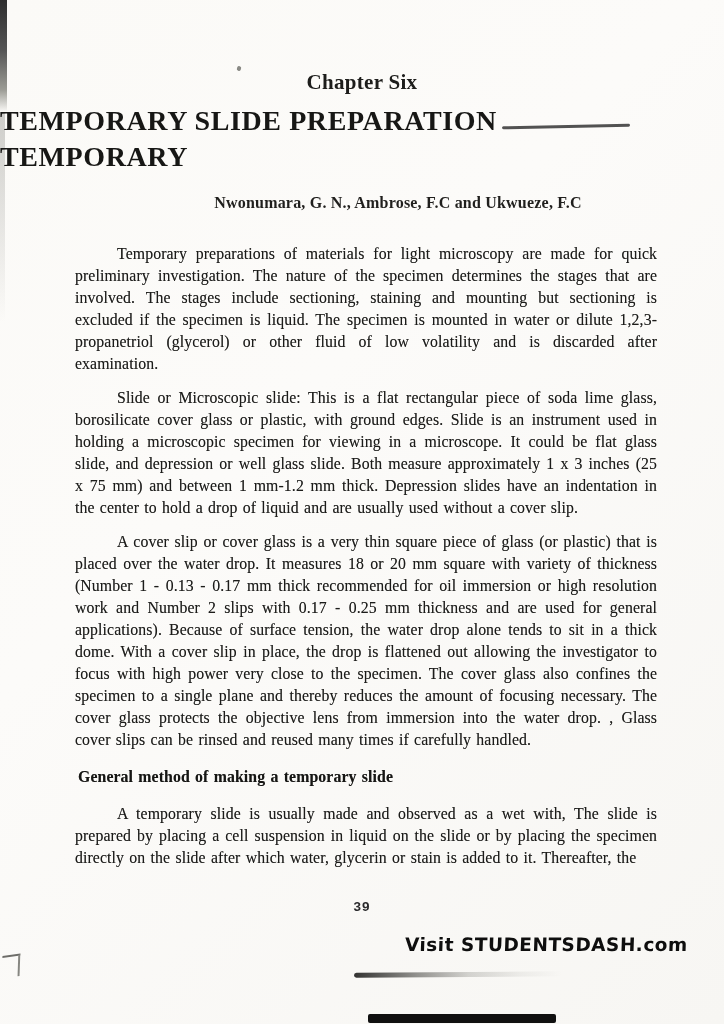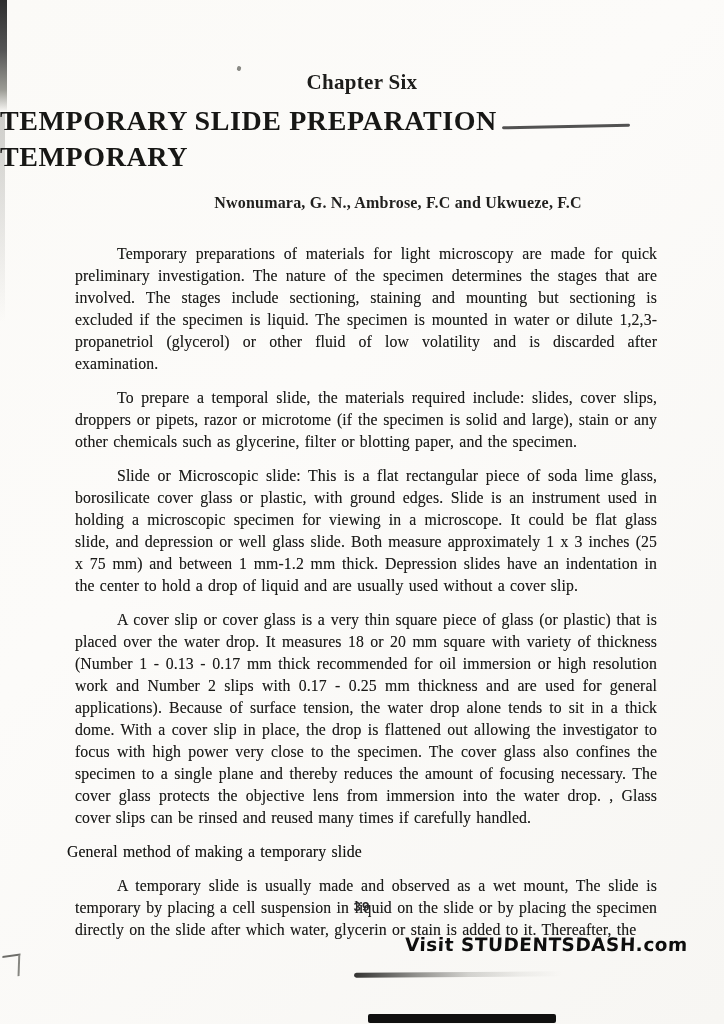--- a/index.html
+++ b/index.html
@@ -63,21 +63,21 @@
     padding-left:36px;
   }
   .body-text{
     position:absolute;left:63px;top:231px;width:606px;
     font-size:15.8px;line-height:22px;color:#1c1c1a;
     text-align:justify;letter-spacing:.1px;word-spacing:1.2px;
     text-shadow:0 0 .3px rgba(20,20,20,.45);
   }
   .body-text p{margin:12px;text-indent:42px;}
   .section-heading{
-    margin:4px;font-size:15.8px;line-height:22px;font-weight:normal;color:#161614;
+    margin:15px;font-size:15.8px;line-height:22px;font-weight:bold;color:#161614;
     text-indent:0;
   }
   .page-number{
     position:absolute;left:0;top:899px;width:724px;text-align:center;
     font-family:"Liberation Sans", sans-serif;
     font-size:13.5px;font-weight:bold;color:#29292b;letter-spacing:1px;
   }
   .promo{
     position:absolute;right:36px;top:934px;
     font-family:"DejaVu Sans", sans-serif;
@@ -101,25 +101,24 @@
 
   <h3 class="chapter">Chapter Six</h3>
 
   <h1 class="title"><span>TEMPORARY SLIDE PREPARATION</span><br><span>TEMPORARY</span></h1>
   <div class="title-strike"></div>
 
   <div class="authors">Nwonumara, G. N., Ambrose, F.C and Ukwueze, F.C</div>
 
   <div class="body-text">
     <p>Temporary preparations of materials for light microscopy are made for quick preliminary investigation. The nature of the specimen determines the stages that are involved. The stages include sectioning, staining and mounting but sectioning is excluded if the specimen is liquid. The specimen is mounted in water or dilute 1,2,3-propanetriol (glycerol) or other fluid of low volatility and is discarded after examination.</p>
-    <p>To prepare a temporal slide, the materials required include: slides, cover slips, droppers or pipets, razor or microtome (if the specimen is solid and large), stain or any other chemicals such as glycerine, filter or blotting paper, and the specimen.</p>
     <p>Slide or Microscopic slide: This is a flat rectangular piece of soda lime glass, borosilicate cover glass or plastic, with ground edges. Slide is an instrument used in holding a microscopic specimen for viewing in a microscope. It could be flat glass slide, and depression or well glass slide. Both measure approximately 1 x 3 inches (25 x 75 mm) and between 1 mm-1.2 mm thick. Depression slides have an indentation in the center to hold a drop of liquid and are usually used without a cover slip.</p>
     <p>A cover slip or cover glass is a very thin square piece of glass (or plastic) that is placed over the water drop. It measures 18 or 20 mm square with variety of thickness (Number 1 - 0.13 - 0.17 mm thick recommended for oil immersion or high resolution work and Number 2 slips with 0.17 - 0.25 mm thickness and are used for general applications). Because of surface tension, the water drop alone tends to sit in a thick dome. With a cover slip in place, the drop is flattened out allowing the investigator to focus with high power very close to the specimen. The cover glass also confines the specimen to a single plane and thereby reduces the amount of focusing necessary. The cover glass protects the objective lens from immersion into the water drop. , Glass cover slips can be rinsed and reused many times if carefully handled.</p>
     <h2 class="section-heading">General method of making a temporary slide</h2>
-    <p>A temporary slide is usually made and observed as a wet mount, The slide is temporary by placing a cell suspension in liquid on the slide or by placing the specimen directly on the slide after which water, glycerin or stain is added to it. Thereafter, the</p>
+    <p>A temporary slide is usually made and observed as a wet with, The slide is prepared by placing a cell suspension in liquid on the slide or by placing the specimen directly on the slide after which water, glycerin or stain is added to it. Thereafter, the</p>
   </div>
 
   <div class="page-number">39</div>
 
   <div class="pen-mark"></div>
   <div class="smudge"></div>
 
   <div class="promo">Visit STUDENTSDASH.com</div>
   <div class="scanner-credit">Scanned with CamScanner</div>
 

